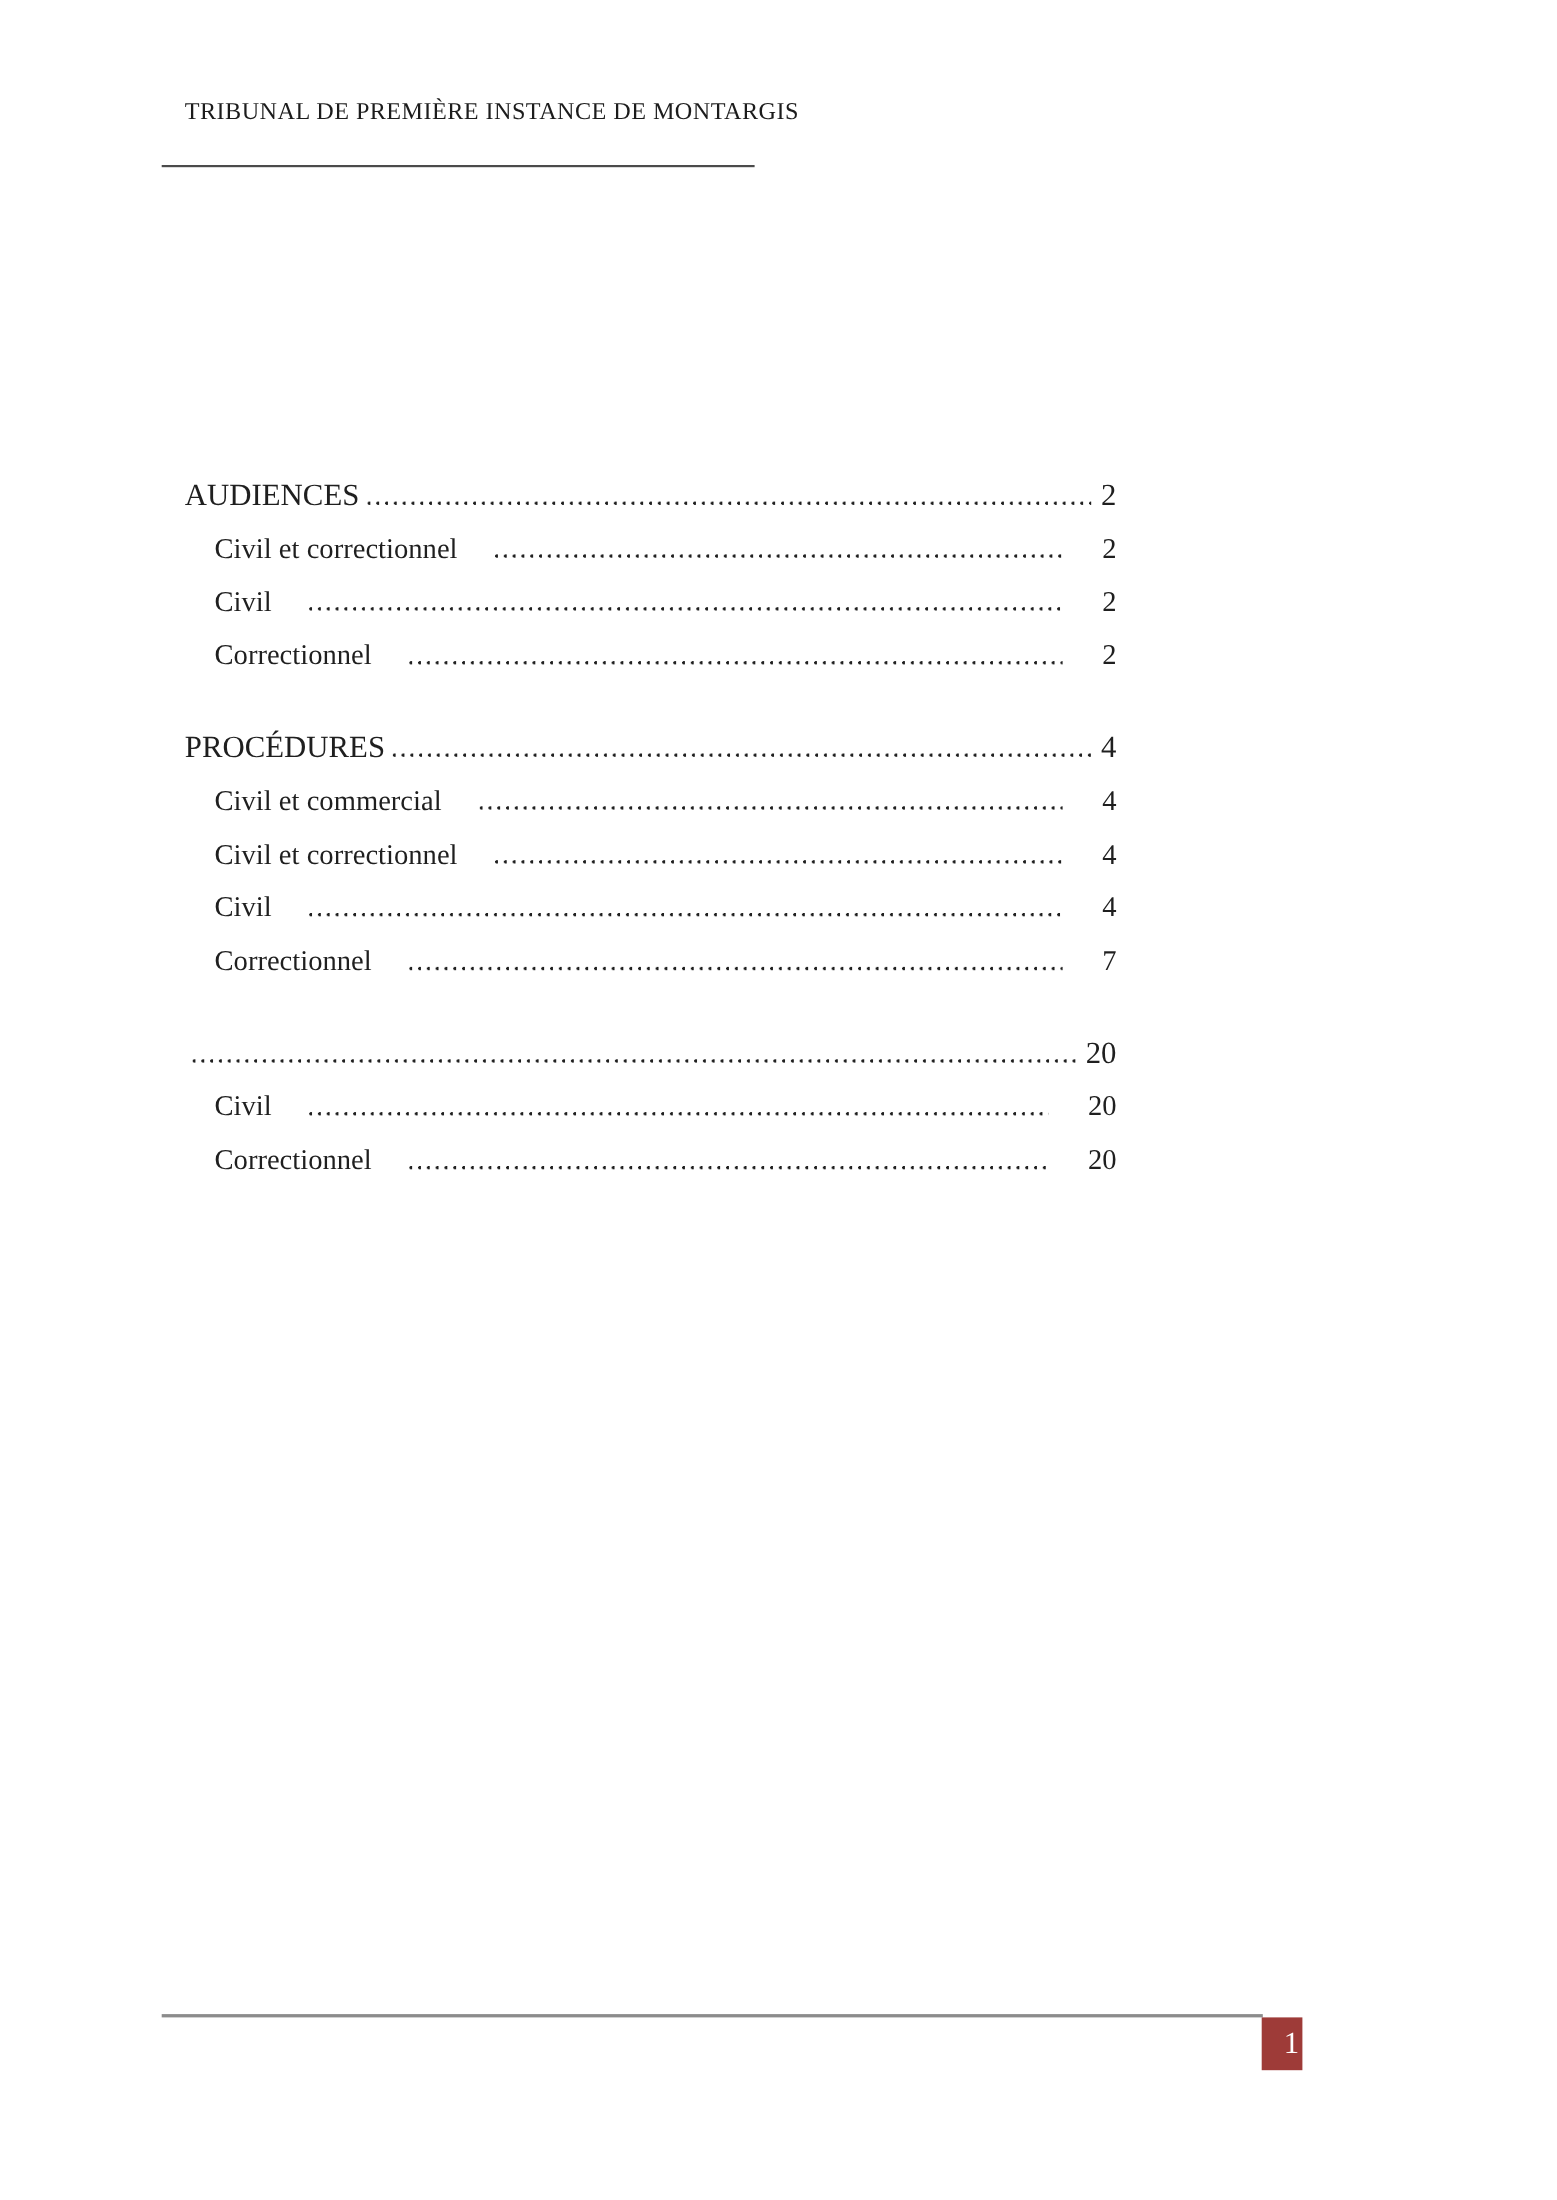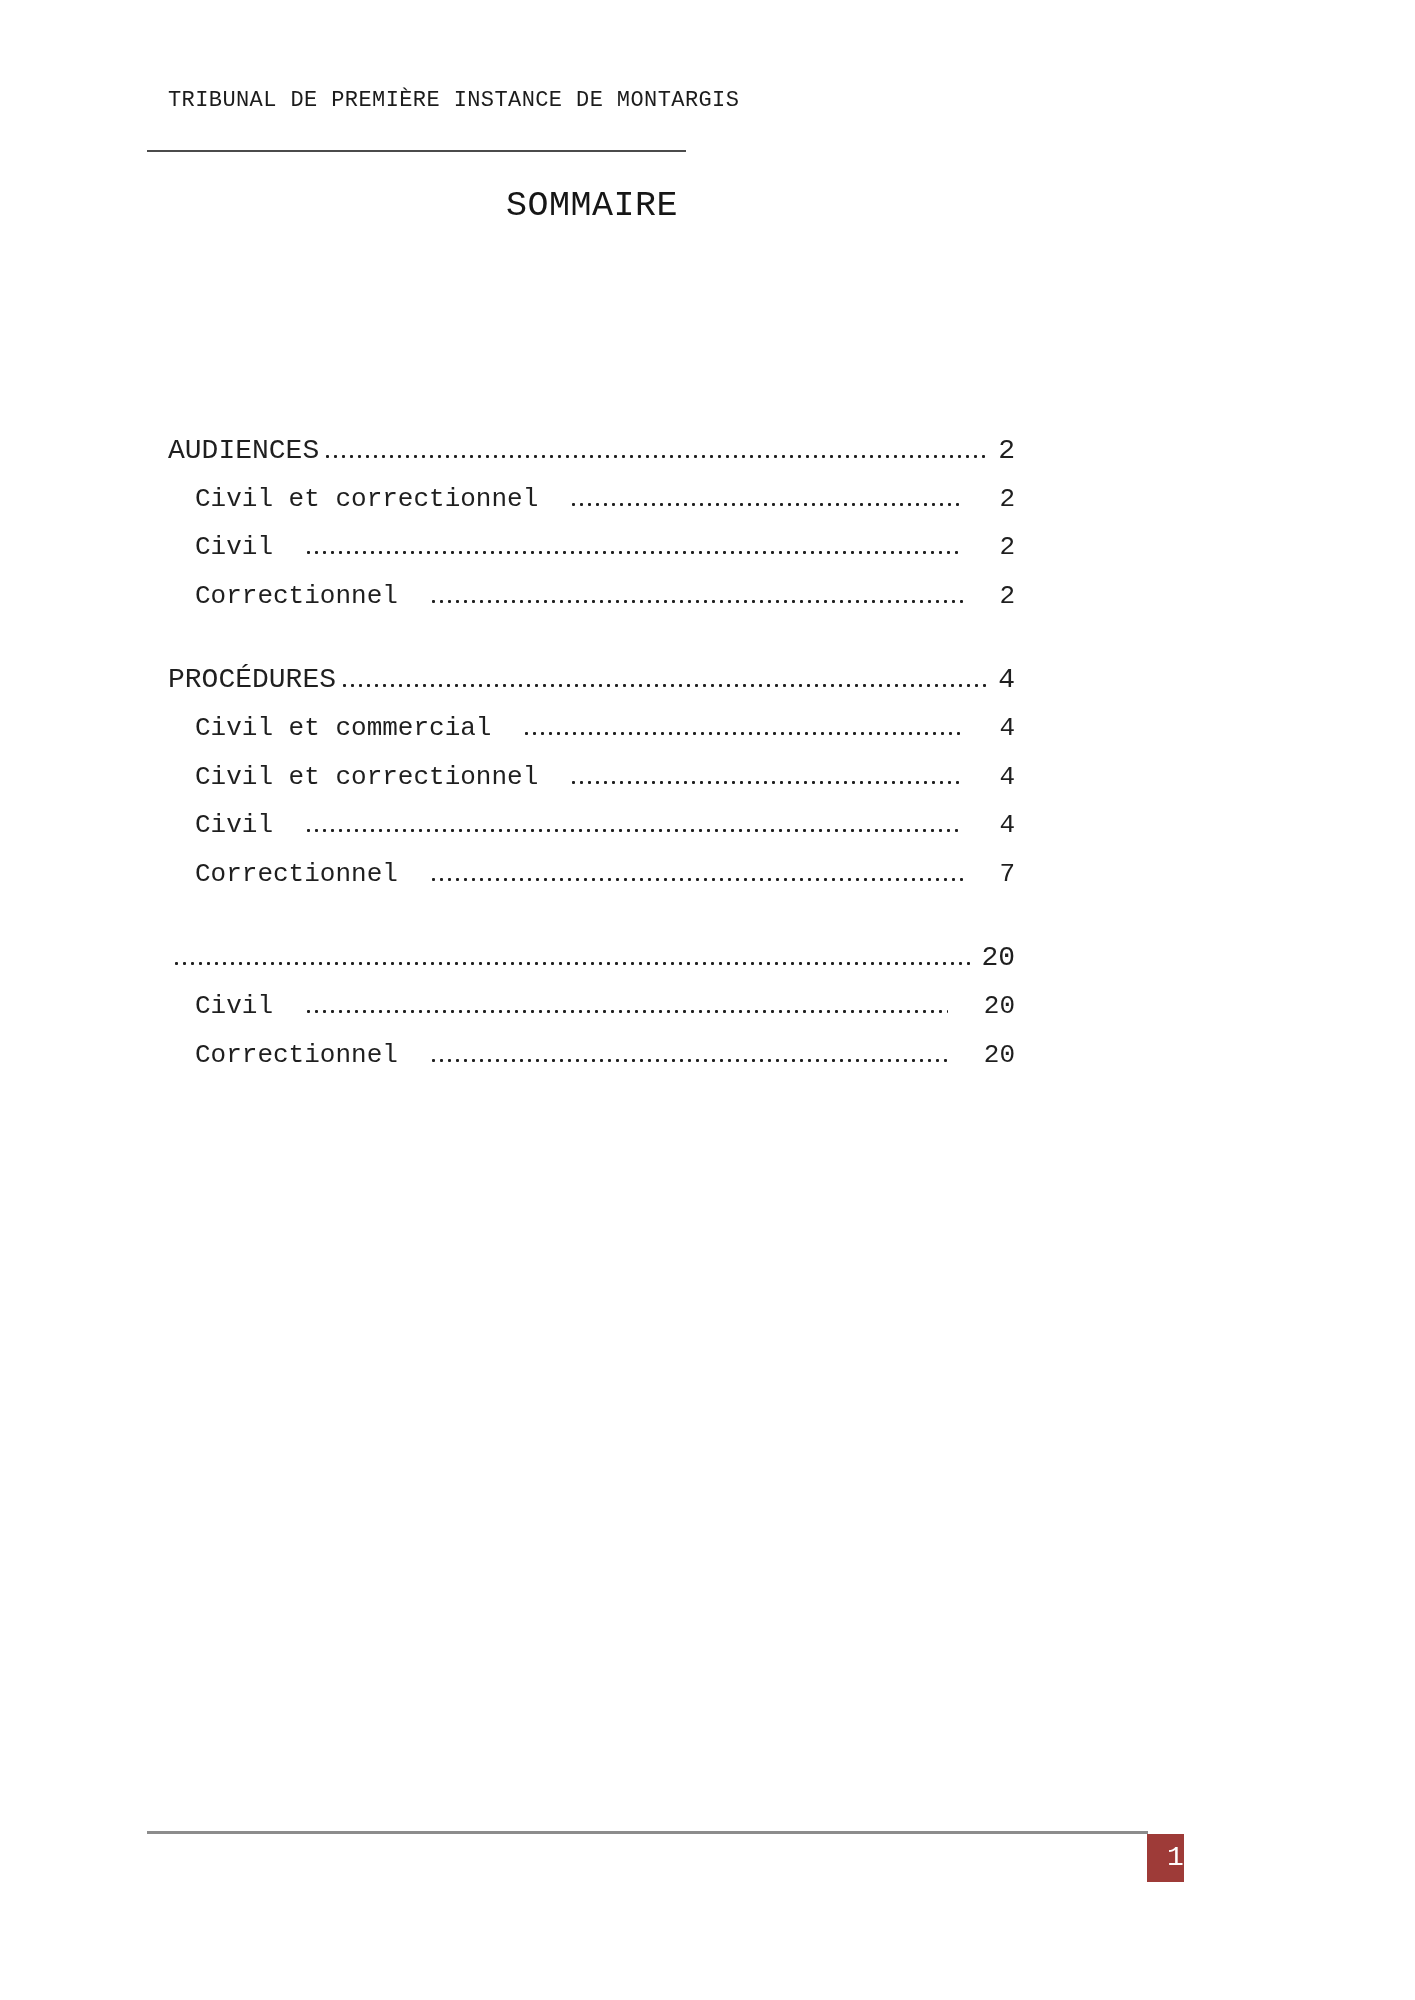--- a/index.html
+++ b/index.html
@@ -5,21 +5,21 @@
   html, body {
     margin: 0;
     padding: 0;
     background: #ffffff;
   }
   .page {
     position: relative;
     width: 1184px;
     height: 2000px;
     background: #ffffff;
-    font-family: Liberation Mono, monospace;
+    font-family: Liberation Serif, serif;
     color: #1f1f1f;
     overflow: hidden;
   }
   .header-text {
     position: absolute;
     left: 168px;
     top: 88px;
     font-size: 22px;
     letter-spacing: 0.4px;
     white-space: nowrap;
@@ -105,21 +105,20 @@
 </head>
 <body>
 
 <div class="page">
 
   <div>
     <div class="header-text">TRIBUNAL DE PREMIÈRE INSTANCE DE MONTARGIS</div>
     <div class="header-rule" style="border-top-color: rgb(75, 75, 75);"></div>
   </div>
 
-  <h1 class="doc-title">SOMMAIRE</h1>
 
   <div class="toc" id="toc">
       <div class="toc-row level-1">
         <span class="toc-label">AUDIENCES</span>
         <span class="toc-leader"></span>
         <span class="toc-page">2</span>
       </div>
       <div class="toc-row level-2">
         <span class="toc-label">Civil et correctionnel</span>
         <span class="toc-leader"></span>

